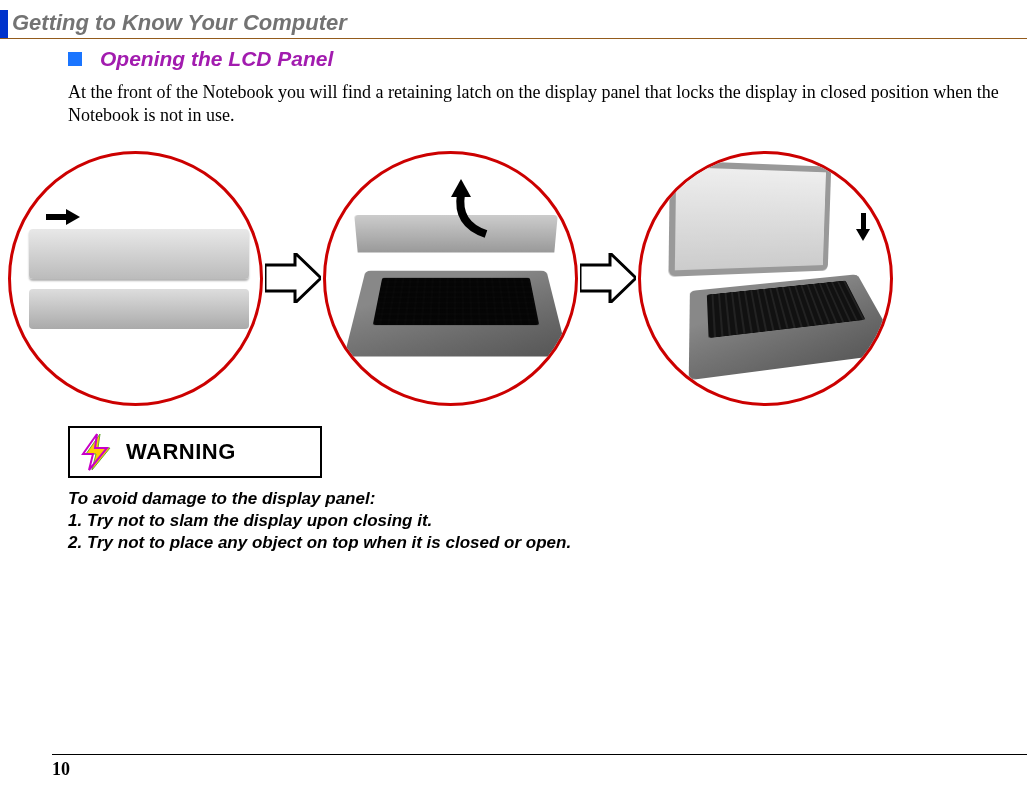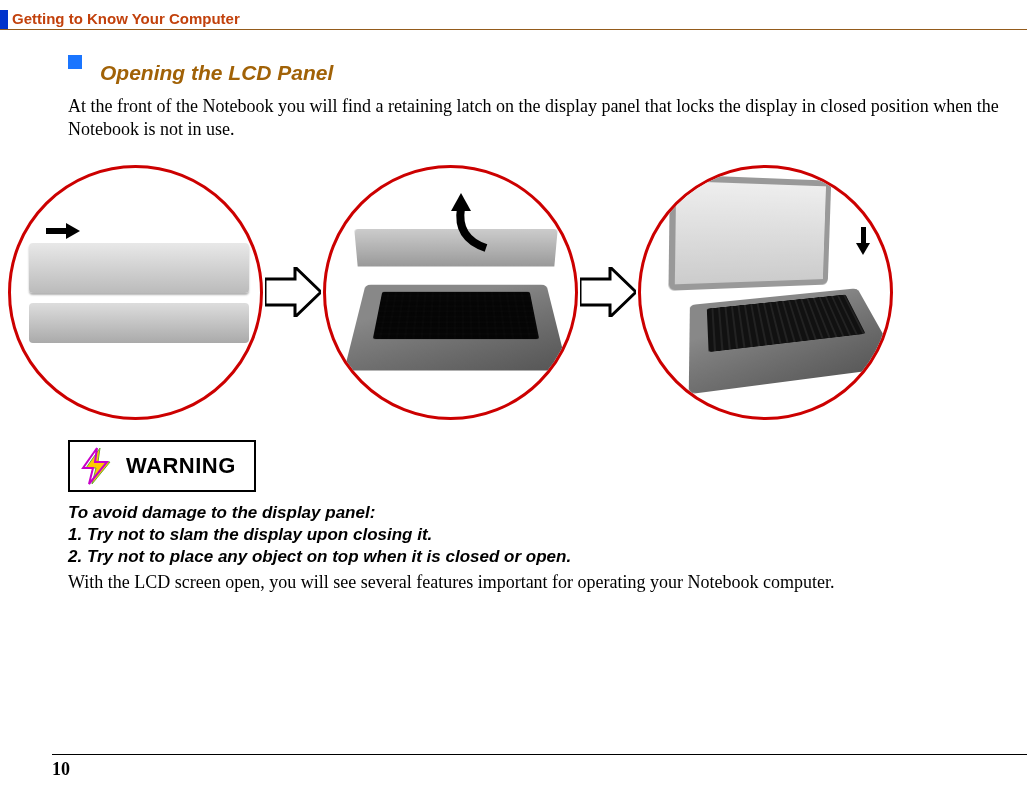--- a/index.html
+++ b/index.html
@@ -19,23 +19,24 @@
       margin-bottom: 8px;
     }
     .header-block {
       width: 8px;
       background: #0033cc;
       margin-right: 4px;
     }
     .header-title {
       font-family: Arial, Helvetica, sans-serif;
       font-weight: bold;
-      font-size: 15px;
-      color: #c2410c;
+      font-size: 22px;
+      color: #737373;
       padding-bottom: 2px;
+      font-style: italic;
     }
     .content {
       padding-left: 68px;
       padding-right: 0;
     }
     .subheading-row {
       display: flex;
       align-items: center;
       margin-bottom: 10px;
     }
@@ -44,22 +45,21 @@
       height: 14px;
       background: #1a75ff;
       margin-right: 18px;
       flex-shrink: 0;
     }
     .subheading {
       font-family: Arial, Helvetica, sans-serif;
       font-weight: bold;
       font-style: italic;
       font-size: 21px;
-      color: #a16207;
-      margin-top: 23px;
+      color: #a21caf;
     }
     .intro-para {
       font-size: 18px;
       line-height: 1.3;
       margin-bottom: 23px;
       padding-right: 10px;
     }
     .figure-row {
       display: flex;
       align-items: center;
@@ -190,21 +190,21 @@
       content: "";
       position: absolute;
       width: 5px; height: 18px;
       background: #000;
       left: -2.5px; top: -28px;
     }
     .warning-box {
       display: flex;
       align-items: center;
       border: 2px solid #000;
-      width: 188px;
+      width: 254px;
       padding: 4px 14px 4px 8px;
       margin-bottom: 10px;
       margin-top: 6px;
     }
     .warning-lightning {
       width: 40px; height: 40px;
       position: relative;
       margin-right: 8px;
     }
     .warning-text {
@@ -300,17 +300,16 @@
           <polygon points="22,2 8,22 18,22 14,38 32,16 20,16" fill="none" stroke="#c800c8" stroke-width="2" transform="translate(-3,0)"></polygon>
         </svg>
       </div>
       <div class="warning-text">WARNING</div>
     </div>
 
     <div class="warn-para">To avoid damage to the display panel:</div>
     <div class="warn-para">1. Try not to slam the display upon closing it.</div>
     <div class="warn-para">2. Try not to place any object on top when it is closed or open.</div>
 
-    <p class="closing-para">With the LCD screen open, you will see several features important for operating your Notebook computer.</p>
   </div>
 </div>
 
 <div class="page-num">10</div>
 
 </body></html>

